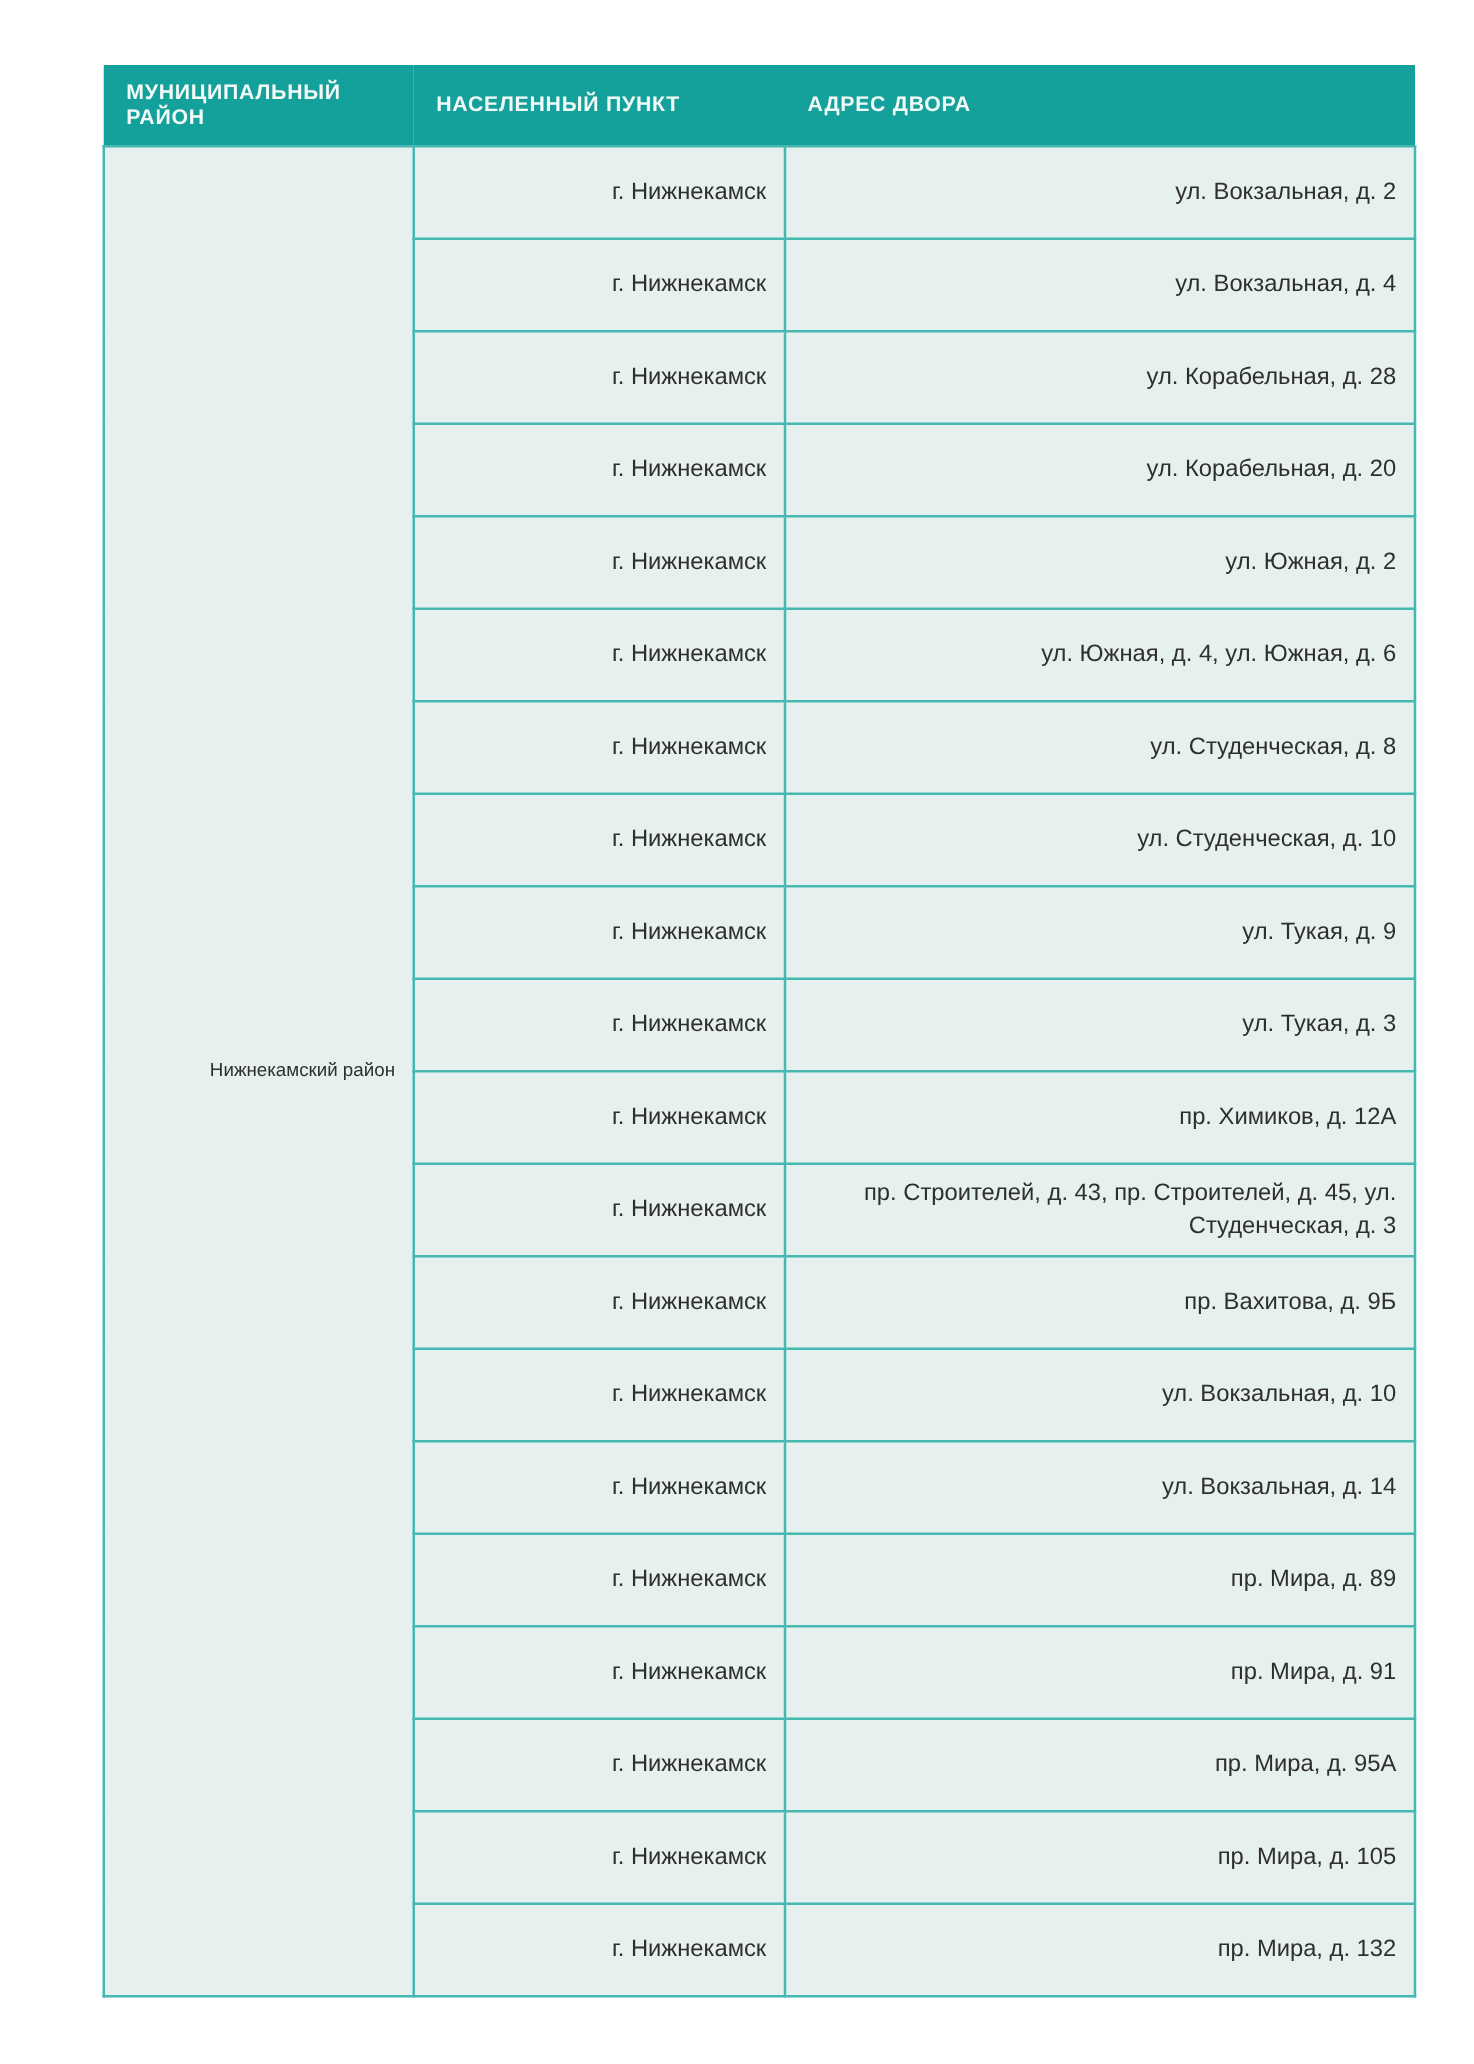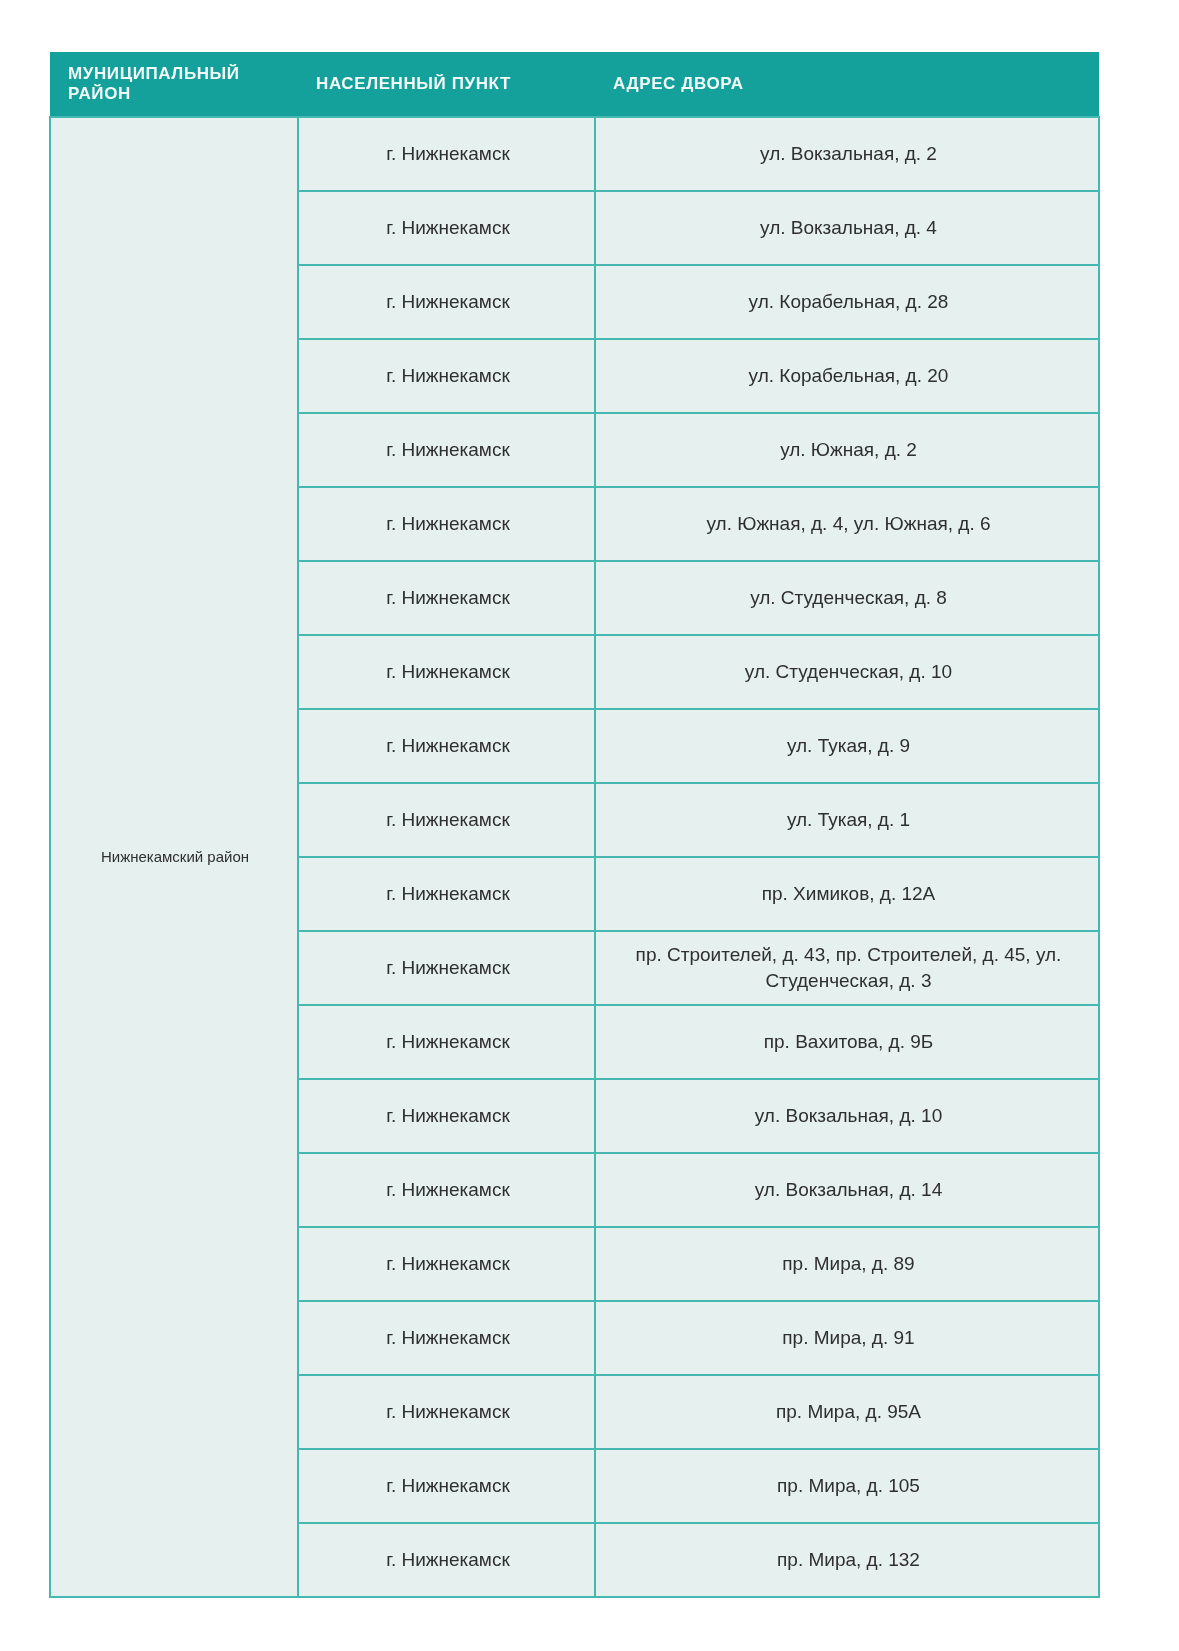--- a/index.html
+++ b/index.html
@@ -10,21 +10,21 @@
   }
   .page {
     position: relative;
     width: 1179px;
     height: 1651px;
     background: #ffffff;
     overflow: hidden;
   }
   table.courtyards {
     position: absolute;
-    left: 49px;
+    left: 82px;
     top: 52px;
     width: 1049px;
     border-collapse: collapse;
     table-layout: fixed;
   }
   col.c-district   { width: 248px; }
   col.c-settlement { width: 297px; }
   col.c-address    { width: 504px; }
 
   thead th {
@@ -42,21 +42,21 @@
   }
 
   tbody td {
     background: #E6F0EE;
     border: 2px solid #45B8B1;
     color: #2F2F2F;
     font-size: 19px;
     font-weight: 500;
     line-height: 1.35;
     vertical-align: middle;
-    text-align: center;
+    text-align: right;
     padding: 10px 14px 10px 17px;
     height: 74px;
     box-sizing: border-box;
   }
   td.district-cell {
     vertical-align: middle;
     padding-left: 16px;
     font-size: 15px;
   }
 </style>
@@ -110,21 +110,21 @@
       <tr>
         <td>г. Нижнекамск</td>
         <td>ул. Студенческая, д. 10</td>
       </tr>
       <tr>
         <td>г. Нижнекамск</td>
         <td>ул. Тукая, д. 9</td>
       </tr>
       <tr>
         <td>г. Нижнекамск</td>
-        <td>ул. Тукая, д. 1</td>
+        <td>ул. Тукая, д. 3</td>
       </tr>
       <tr>
         <td>г. Нижнекамск</td>
         <td>пр. Химиков, д. 12А</td>
       </tr>
       <tr>
         <td>г. Нижнекамск</td>
         <td>пр. Строителей, д. 43, пр. Строителей, д. 45, ул. Студенческая, д. 3</td>
       </tr>
       <tr>

